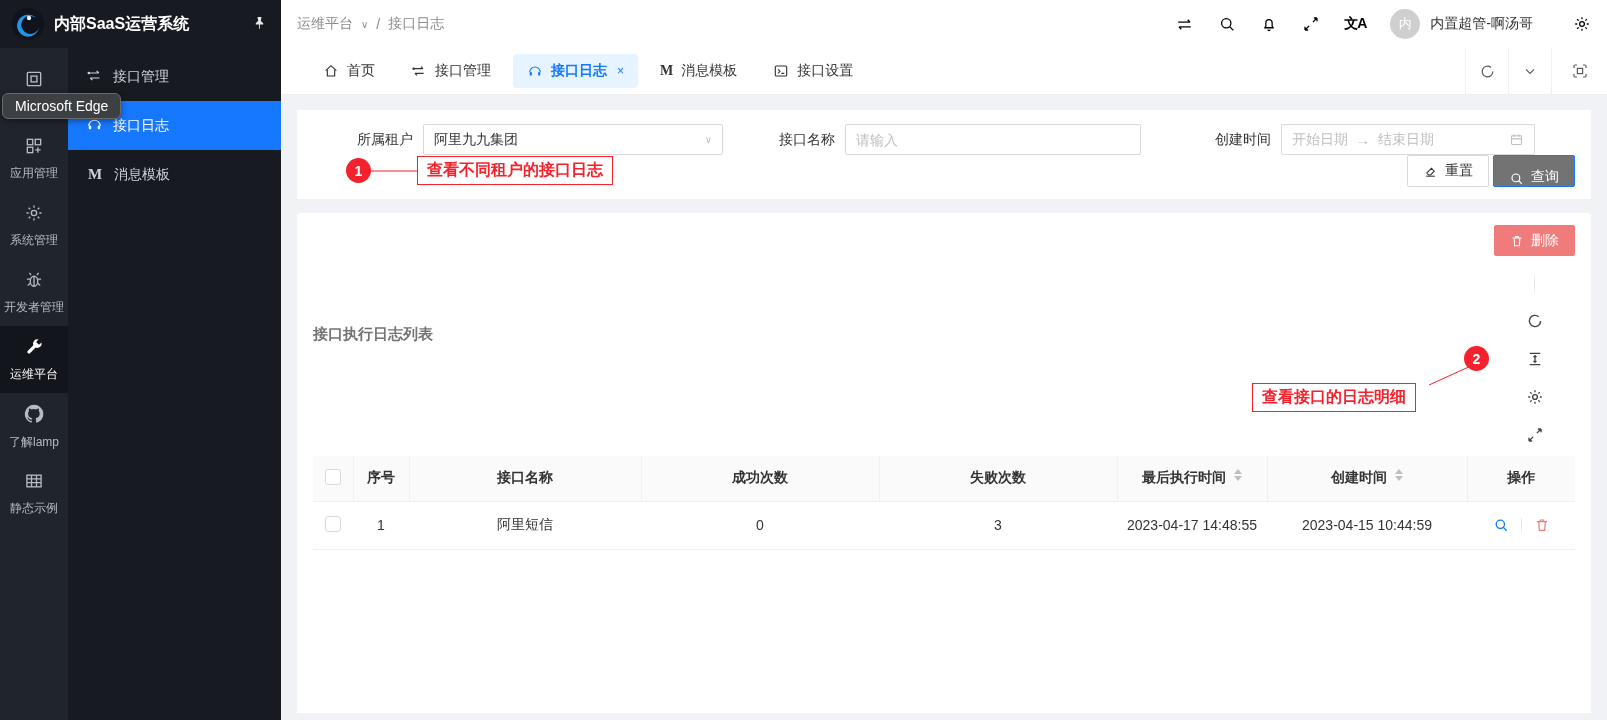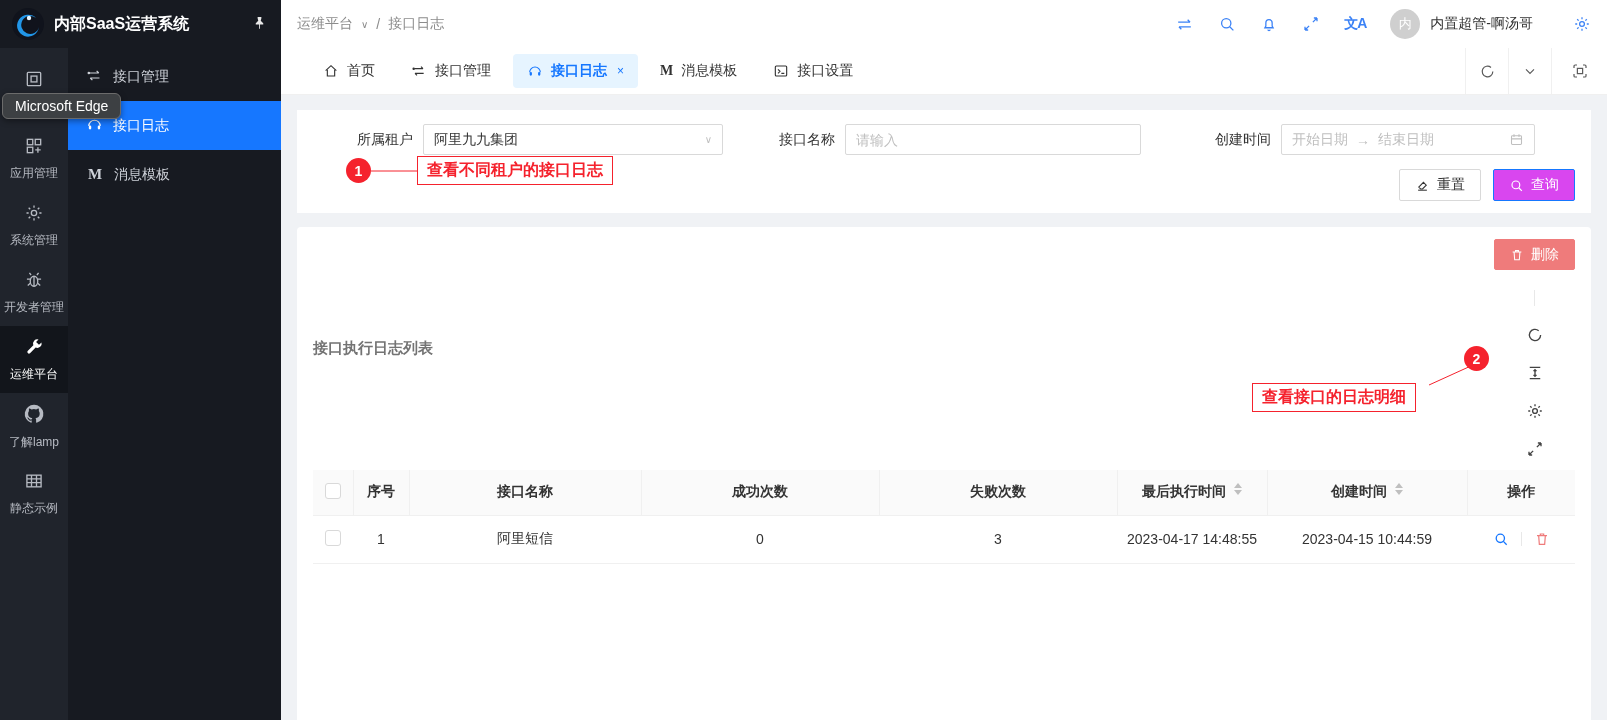--- a/index.html
+++ b/index.html
@@ -23,21 +23,21 @@
 
   
   .tooltip { position:absolute; left:2px; top:93px; z-index:50; background:#3d4043; border:1px solid #6b6b6b; color:#fff; font-size:14px; padding:4px 12px; border-radius:6px; box-shadow:0 2px 6px rgba(0,0,0,.4); white-space:nowrap; }
 
   
   .main-col { flex:1; display:flex; flex-direction:column; min-width:0; background:#fff; }
   .topbar { height:48px; display:flex; align-items:center; padding:0 16px 0 16px; background:#fff; }
   .crumb { display:flex; align-items:center; gap:8px; color:#8c8c8c; }
   .crumb .chev { font-size:10px; color:#8c8c8c; }
   .topbar-right { margin-left:auto; display:flex; align-items:center; gap:24px; color:#434343; }
-  .tb-icon { display:flex; align-items:center; cursor:pointer; color:#3b82f6; }
+  .tb-icon { display:flex; align-items:center; cursor:pointer; color:#000000; }
   .translate { font-size:14px; font-weight:bold; letter-spacing:-1px; }
   .avatar-wrap { display:flex; align-items:center; gap:10px; cursor:pointer; }
   .avatar { width:30px; height:30px; border-radius:50%; background:#cfcfcf; color:#fff; display:flex; align-items:center; justify-content:center; font-size:13px; }
   .user-name { color:#333; }
   .gear-corner { margin-left:16px; }
 
   
   .tabbar { height:47px; border-bottom:1px solid #f0f0f0; display:flex; align-items:stretch; background:#fff; }
   .tabs { display:flex; align-items:center; padding-left:28px; gap:8px; flex:1; min-width:0; }
   .tab { display:flex; align-items:center; gap:8px; padding:8px 14px; color:#333; cursor:pointer; border-radius:4px; white-space:nowrap; }
@@ -59,23 +59,23 @@
   .g1 { margin-left:44px; } .g2 { margin-left:56px; } .g3 { margin-left:auto; margin-right:40px; }
   .select { width:300px; height:31px; border:1px solid #d9d9d9; border-radius:2px; display:flex; align-items:center; padding:0 10px; cursor:pointer; background:#fff; }
   .select .val { flex:1; color:#333; }
   .select .sel-arrow { color:#bfbfbf; font-size:10px; }
   .tinput { width:296px; height:31px; border:1px solid #d9d9d9; border-radius:2px; padding:0 10px; font-size:14px; font-family:inherit; color:#333; outline:none; }
   .tinput::placeholder { color:#bfbfbf; }
   .date-range { width:254px; height:31px; border:1px solid #d9d9d9; border-radius:2px; display:flex; align-items:center; padding:0 10px; gap:8px; color:#bfbfbf; cursor:pointer; background:#fff; }
   .date-range .ph { white-space:nowrap; }
   .date-range .arr { color:#bfbfbf; }
   .date-range .cal { margin-left:auto; color:#bfbfbf; display:flex; }
-  .btn-row { display:flex; justify-content:flex-end; align-items:center; gap:12px; margin-top:14px; }
+  .btn-row { display:flex; justify-content:flex-end; align-items:center; gap:4px; }
   .btn { height:32px; border-radius:2px; display:inline-flex; align-items:center; gap:7px; padding:0 15px; cursor:pointer; font-size:14px; border:1px solid #d9d9d9; background:#fff; color:#333; }
-  .btn-primary { background:#d946ef; border-color:#1677ff; color:#fff; }
+  .btn-primary { background:#737373; border-color:#1677ff; color:#fff;align-items:flex-end; }
 
   
   .table-card { flex:1; padding:12px 16px 0 16px; display:flex; flex-direction:column; border-radius:4px 4px 0 0; height:calc(100% - 110px); }
   .table-head { display:flex; align-items:center; margin-bottom:12px; }
   .table-title { font-size:15px; font-weight:600; color:#737373; }
   .table-tools { margin-left:auto; display:flex; align-items:center; gap:20px;flex-direction:column; }
   .btn-danger { background:#ef7b7b; border-color:#ef7b7b; color:#fff; height:31px; }
   .tool-divider { width:1px; height:16px; background:#e8e8e8; margin:0 -2px; }
   .tool-icon { color:#434343; display:flex; cursor:pointer; }
   table { width:100%; border-collapse:collapse; table-layout:fixed; }

